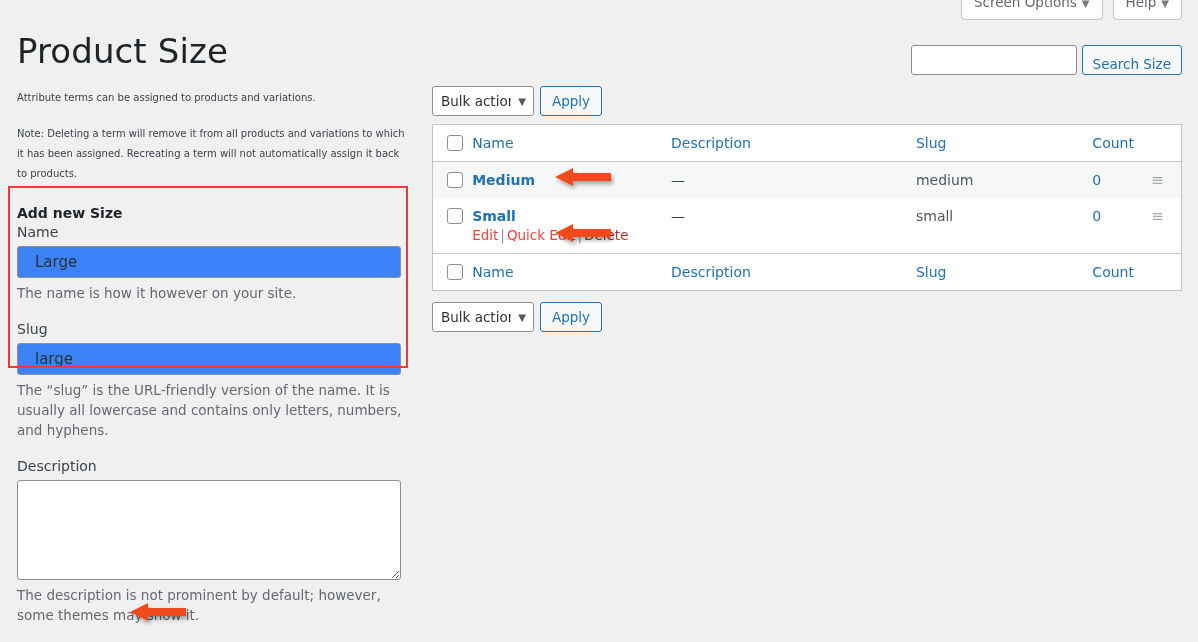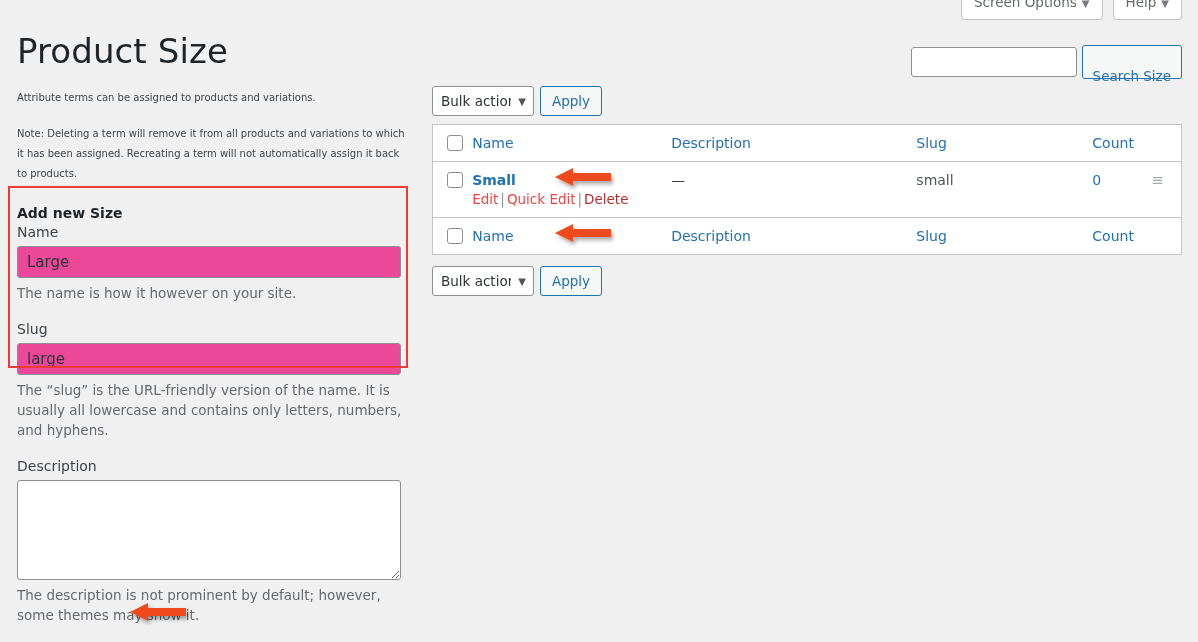--- a/index.html
+++ b/index.html
@@ -39,43 +39,43 @@
   
   .search-wrap { position: absolute; right: 16px; top: 45px; display: flex; align-items: center; }
   .search-input {
     width: 166px; height: 30px;
     border: 1px solid #8c8f94; border-radius: 3px;
     background: #fff; padding: 0 8px;
     font-size: 14px; color: #2c3338;
     font-family: inherit; outline: none;
   }
   .search-btn {
-    margin-left: 5px; height: 30px; padding: 16px 10px;
+    margin-left: 5px; height: 30px; padding: 4px 10px;
     background: #f6f7f7; border: 1px solid #2271b1; border-radius: 3px;
     color: #2271b1; font-size: 13.5px; font-family: inherit;
     cursor: pointer; line-height: 28px; white-space: nowrap;
   }
 
   
   .left-col { position: absolute; left: 17px; top: 88px; width: 392px; }
   .intro-p { font-size: 10px; line-height: 20px; color: #3c434a; margin: 0 0 16px 0; }
   .intro-p.two { margin-bottom: 0; }
 
   
   .highlight-box {
     position: absolute; left: 8px; top: 186px; width: 400px; height: 182px;
     border: 2px solid #ef3b36; pointer-events: none; z-index: 6;
   }
 
   .form-h { font-size: 14px; font-weight: bold; color: #1d2327; margin: 21px 0 3px 0; }
   .field-label { display: block; font-size: 14px; color: #3c434a; margin: 0 0 6px 0; }
   .text-input {
     width: 384px; height: 32px;
-    border: 1px solid #8c8f94; border-radius: 3px; background: #ec4899;
-    padding: 0 9px; font-size: 15px; color: #2c3338;
+    border: 1px solid #8c8f94; border-radius: 3px; background: #3b82f6;
+    padding: 0 17px; font-size: 15px; color: #2c3338;
     font-family: inherit; outline: none;
   }
   .help-text { font-size: 13.5px; color: #646970; line-height: 20px; margin: 5px 0 18px 0; }
   .desc-area {
     width: 384px; height: 100px;
     border: 1px solid #8c8f94; border-radius: 3px; background: #fff;
     padding: 6px 9px; font-size: 14px; color: #2c3338;
     font-family: inherit; resize: both; outline: none; display: block;
   }
 
@@ -203,20 +203,34 @@
             <span class="cb"></span>
           </th>
           <th class="col-name">Name</th>
           <th class="col-desc">Description</th>
           <th class="col-slug">Slug</th>
           <th class="col-count">Count</th>
           <th class="col-handle"></th>
         </tr>
       </thead>
       <tbody>
+        <tr class="row-alt tall-row">
+          <td class="col-cb">
+            <span class="cb"></span>
+          </td>
+          <td class="col-name">
+            <a class="row-name-link">Medium</a>
+          </td>
+          <td class="col-desc em-dash">—</td>
+          <td class="col-slug slug-cell">medium</td>
+          <td class="col-count count-cell">0</td>
+          <td class="col-handle">
+            <span class="handle-icon">≡</span>
+          </td>
+        </tr>
         <tr class="tall-row2">
           <td class="col-cb">
             <span class="cb"></span>
           </td>
           <td class="col-name">
             <a class="row-name-link">Small</a>
             <div class="row-actions">
               <a>Edit</a><span class="sep">|</span><a>Quick Edit</a><span class="sep">|</span><a class="delete">Delete</a>
             </div>
           </td>

